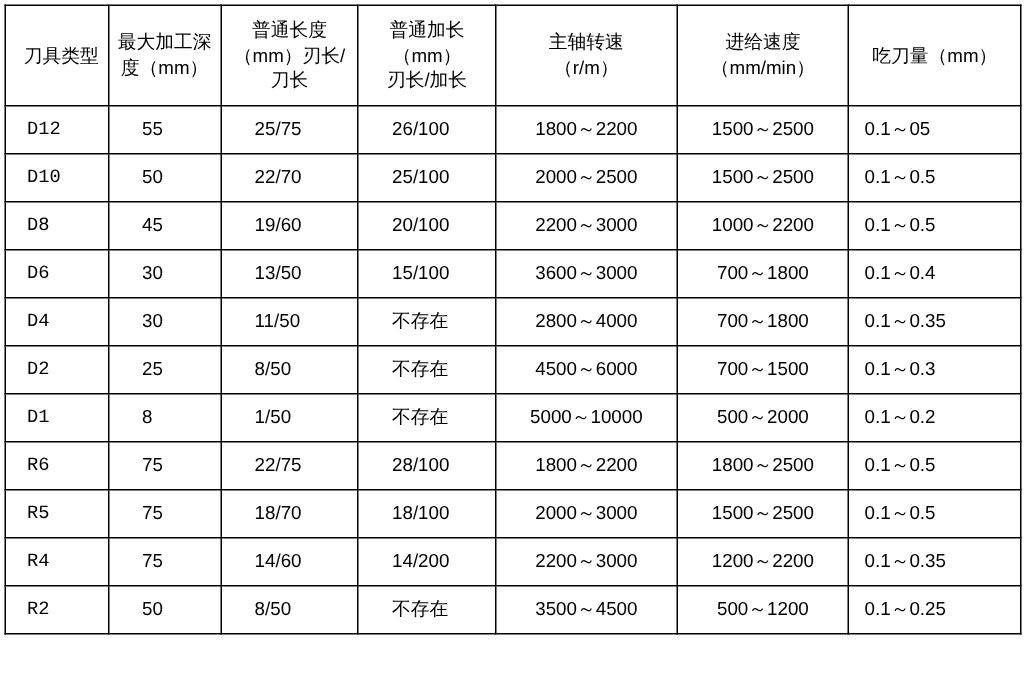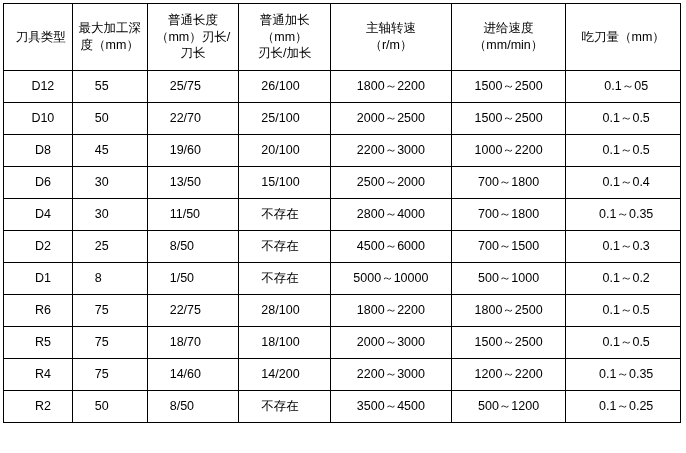--- a/index.html
+++ b/index.html
@@ -35,35 +35,36 @@
   }
   #tool-table thead th.left-head {
     text-align: center;
     padding-left: 10px;
   }
   #tool-table tbody td {
     height: 27px;
     text-align: center;
   }
   #tool-table tbody td.col-type {
-    text-align: center;
+    text-align: left;
     padding-left: 14px;
+    font-family: Liberation Mono, monospace;
   }
   #tool-table tbody td.col-depth,
   #tool-table tbody td.col-normal,
   #tool-table tbody td.col-extra {
     text-align: left;
     padding-left: 22px;
   }
   #tool-table tbody td.col-spindle,
   #tool-table tbody td.col-feed {
     text-align: center;
   }
   #tool-table tbody td.col-cut {
-    text-align: center;
+    text-align: left;
     padding-left: 10px;
   }
   col.c0 { width: 66px; }
   col.c1 { width: 72px; }
   col.c2 { width: 88px; }
   col.c3 { width: 88px; }
   col.c4 { width: 116px; }
   col.c5 { width: 110px; }
   col.c6 { width: 110px; }
 </style>
@@ -138,21 +139,21 @@
         <td class="col-extra">20/100</td>
         <td class="col-spindle">2200～3000</td>
         <td class="col-feed">1000～2200</td>
         <td class="col-cut">0.1～0.5</td>
       </tr>
       <tr>
         <td class="col-type">D6</td>
         <td class="col-depth">30</td>
         <td class="col-normal">13/50</td>
         <td class="col-extra">15/100</td>
-        <td class="col-spindle">2500～2000</td>
+        <td class="col-spindle">3600～3000</td>
         <td class="col-feed">700～1800</td>
         <td class="col-cut">0.1～0.4</td>
       </tr>
       <tr>
         <td class="col-type">D4</td>
         <td class="col-depth">30</td>
         <td class="col-normal">11/50</td>
         <td class="col-extra">不存在</td>
         <td class="col-spindle">2800～4000</td>
         <td class="col-feed">700～1800</td>
@@ -166,21 +167,21 @@
         <td class="col-spindle">4500～6000</td>
         <td class="col-feed">700～1500</td>
         <td class="col-cut">0.1～0.3</td>
       </tr>
       <tr>
         <td class="col-type">D1</td>
         <td class="col-depth">8</td>
         <td class="col-normal">1/50</td>
         <td class="col-extra">不存在</td>
         <td class="col-spindle">5000～10000</td>
-        <td class="col-feed">500～1000</td>
+        <td class="col-feed">500～2000</td>
         <td class="col-cut">0.1～0.2</td>
       </tr>
       <tr>
         <td class="col-type">R6</td>
         <td class="col-depth">75</td>
         <td class="col-normal">22/75</td>
         <td class="col-extra">28/100</td>
         <td class="col-spindle">1800～2200</td>
         <td class="col-feed">1800～2500</td>
         <td class="col-cut">0.1～0.5</td>

